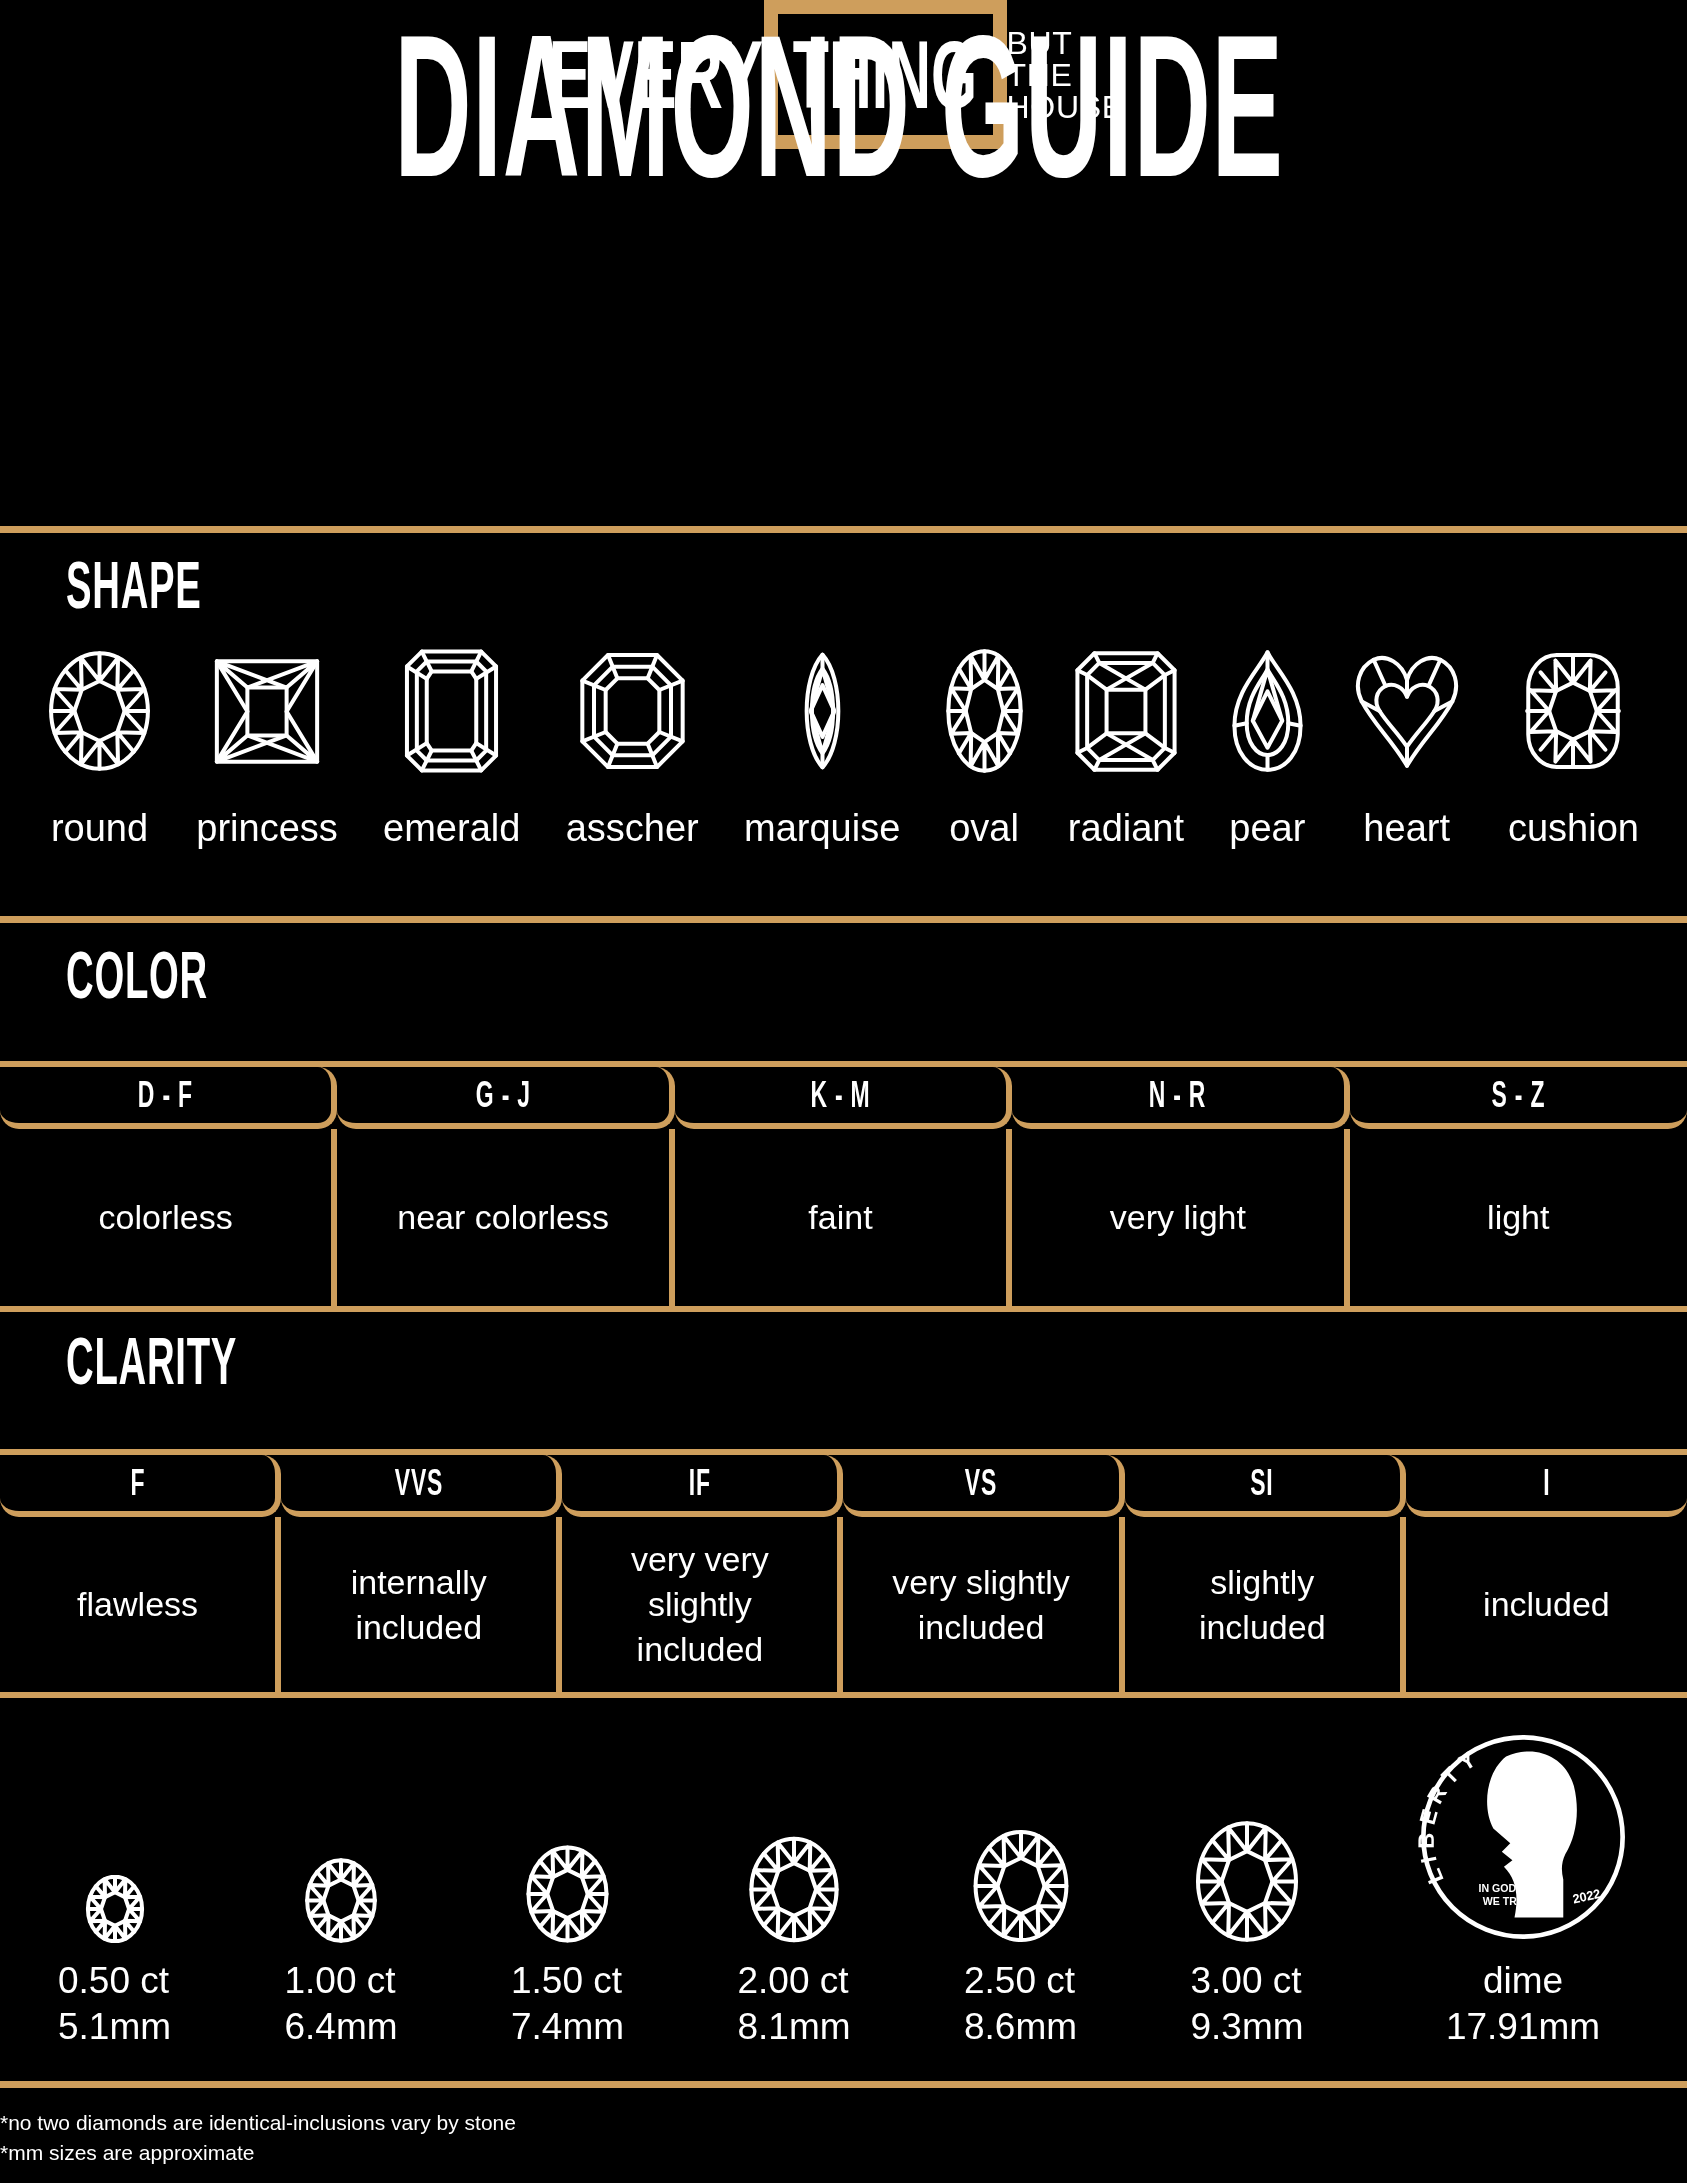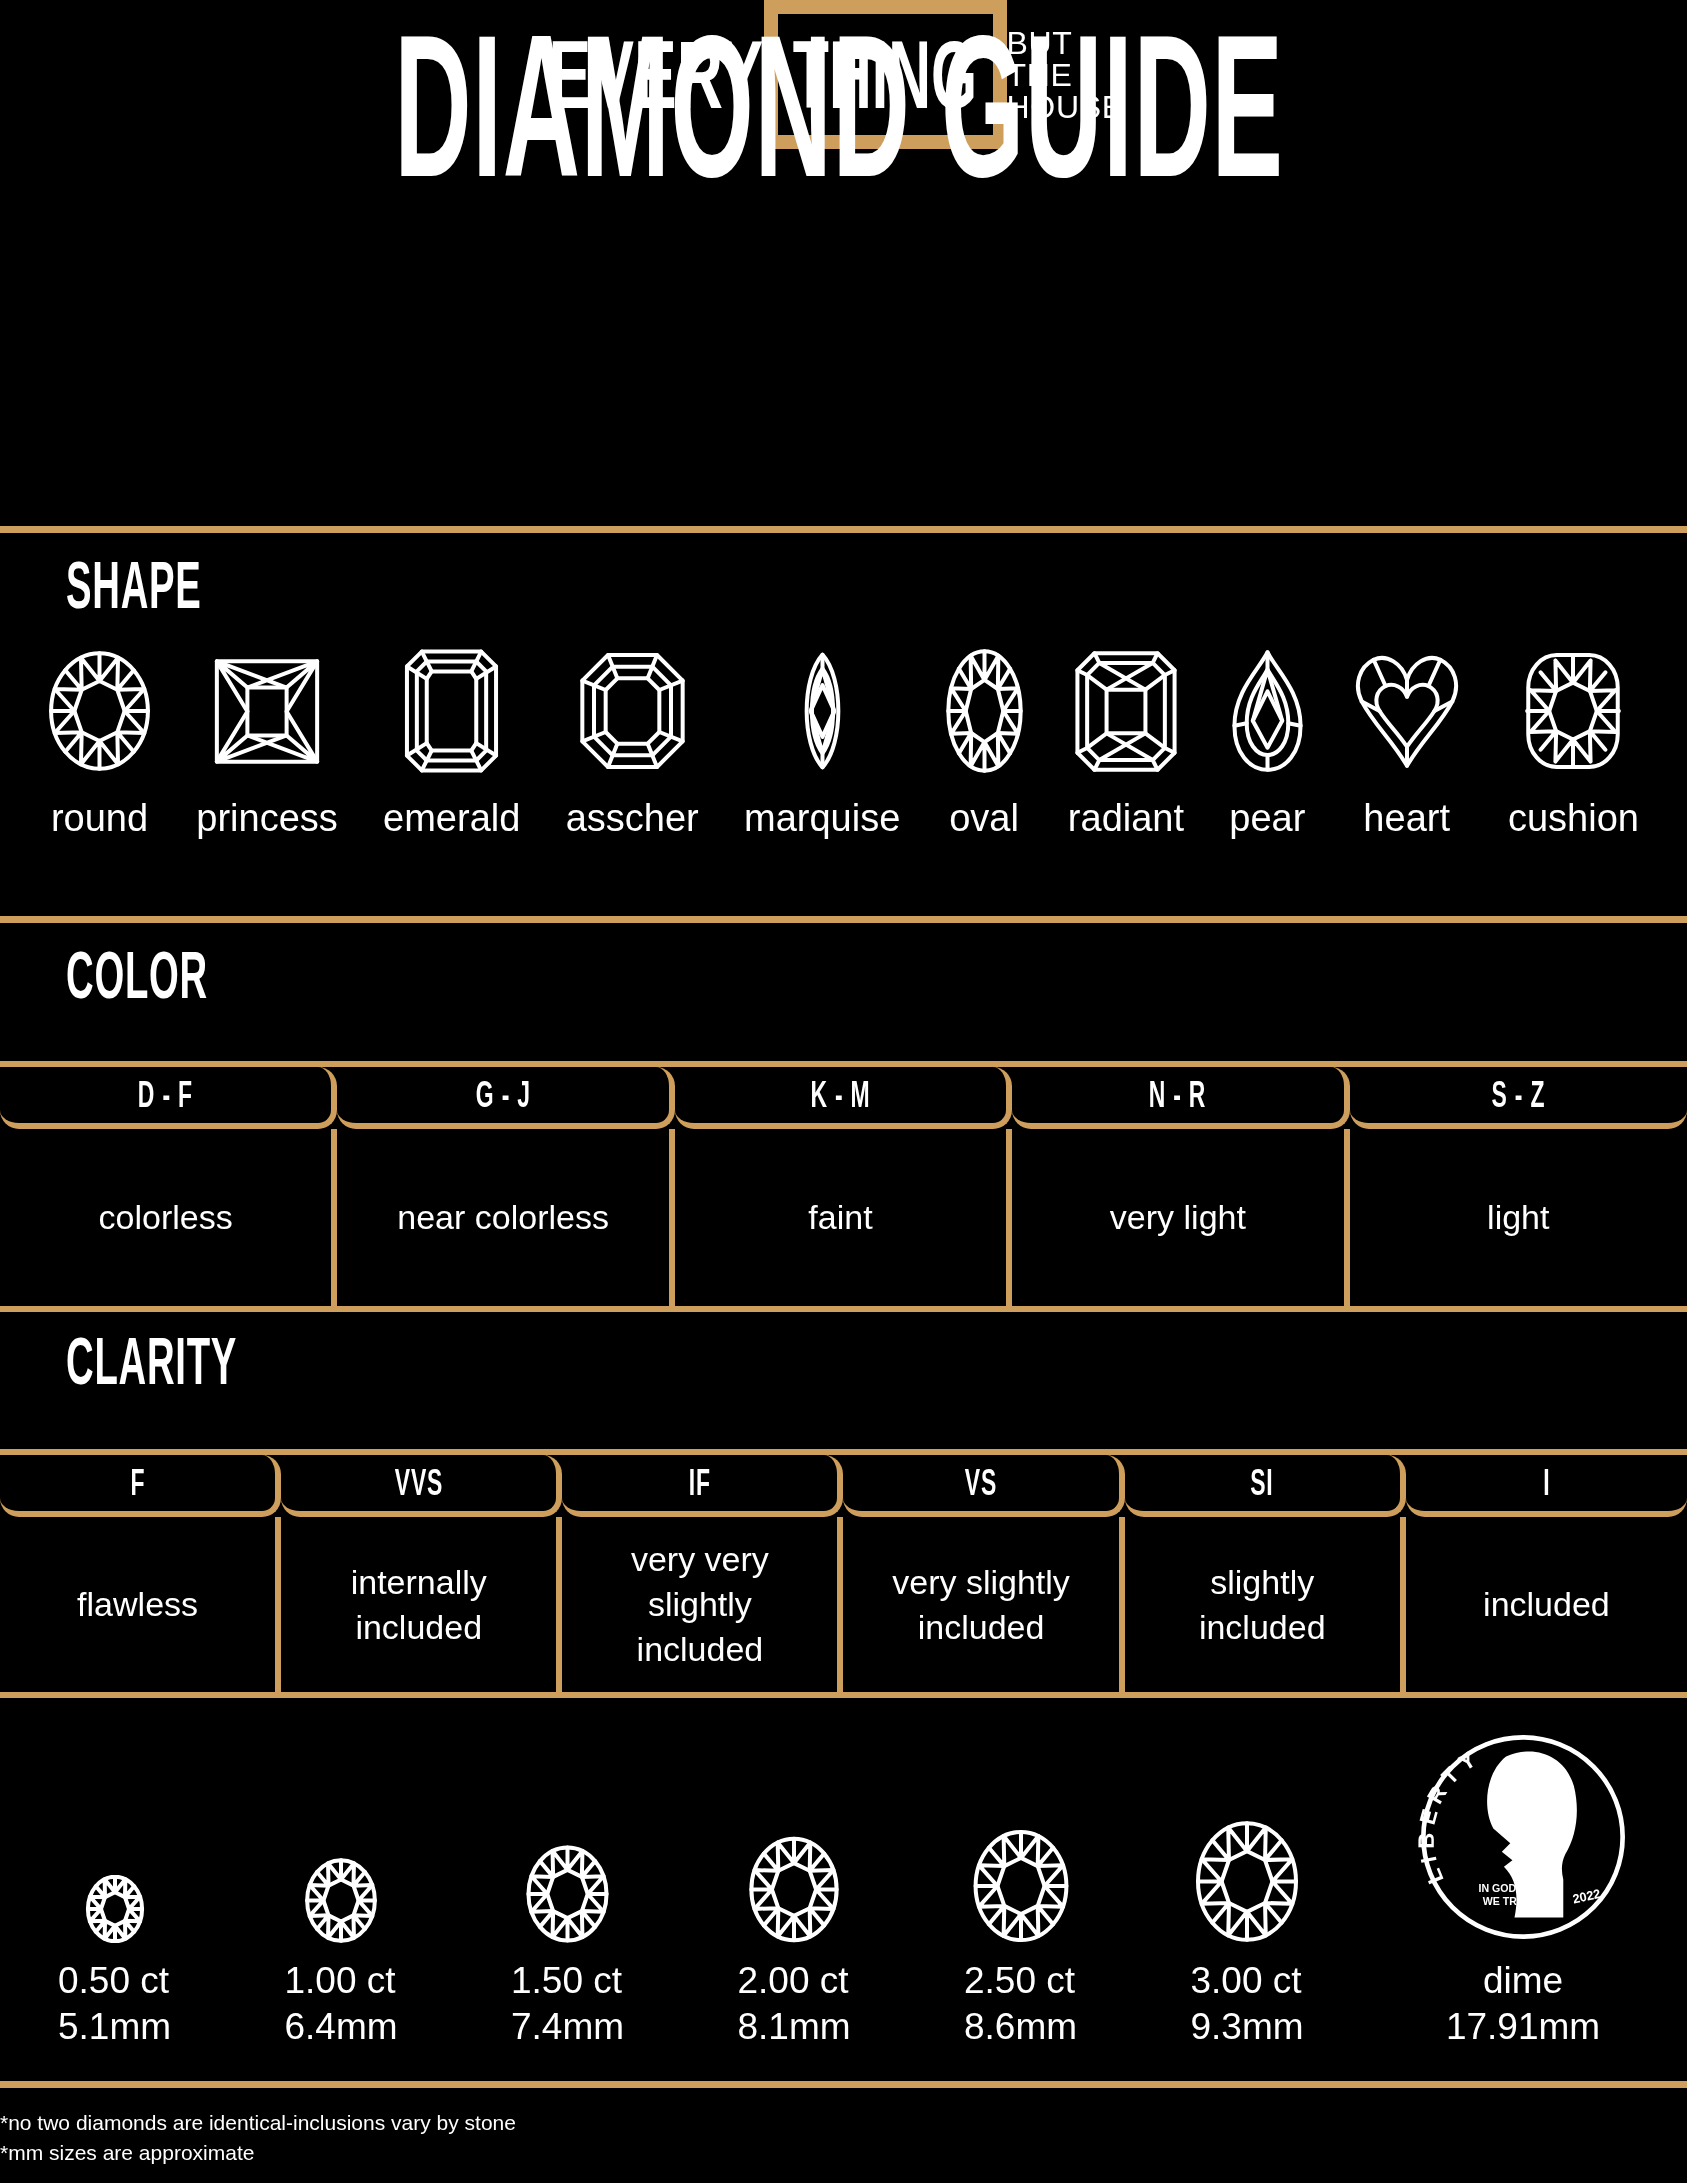--- a/index.html
+++ b/index.html
@@ -18,21 +18,21 @@
   
   .main-title{position:absolute;top:386;left:0;width:1501px;text-align:right;line-height:1.05;}
   .main-title .cond{font-size:202px;transform:scaleX(.53);letter-spacing:1.3px;}
   
   .sec-heading{position:absolute;left:66px;line-height:1;}
   .sec-heading .cond{font-size:66px;transform:scaleX(.58);transform-origin:left center;letter-spacing:1.3px;}
   
   .shape-row{position:absolute;top:645px;left:48px;right:48px;display:flex;justify-content:space-between;}
   .shape-item{display:flex;flex-direction:column;align-items:center;}
   .shape-iconbox{height:132px;display:flex;align-items:center;justify-content:center;}
-  .shape-label{margin-top:20px;font-size:38px;font-weight:400;}
+  .shape-label{margin-top:30px;font-size:38px;font-weight:400;}
   .ln{fill:none;stroke:#fff;stroke-width:4;vector-effect:non-scaling-stroke;stroke-linejoin:round;stroke-linecap:round;}
   
   .gtable{position:absolute;left:0;width:1687px;border-top:6.6px solid #CE9E5C;border-bottom:6.6px solid #CE9E5C;display:grid;}
   .gtable.cols5{grid-template-columns:repeat(5,1fr);}
   .gtable.cols6{grid-template-columns:repeat(6,1fr);}
   .gcell{display:flex;align-items:center;justify-content:center;text-align:center;}
   .gcell.hr{height:56px;border-bottom:6.6px solid #CE9E5C;border-radius:19px;}
   .gcell.vr{border-right:6px solid #CE9E5C;}
   .gcell .cond{font-size:37px;transform:scaleX(.62);letter-spacing:1.3px;}
   .gcell.val{font-size:34px;font-weight:400;line-height:1.32;padding:0 21px;}

